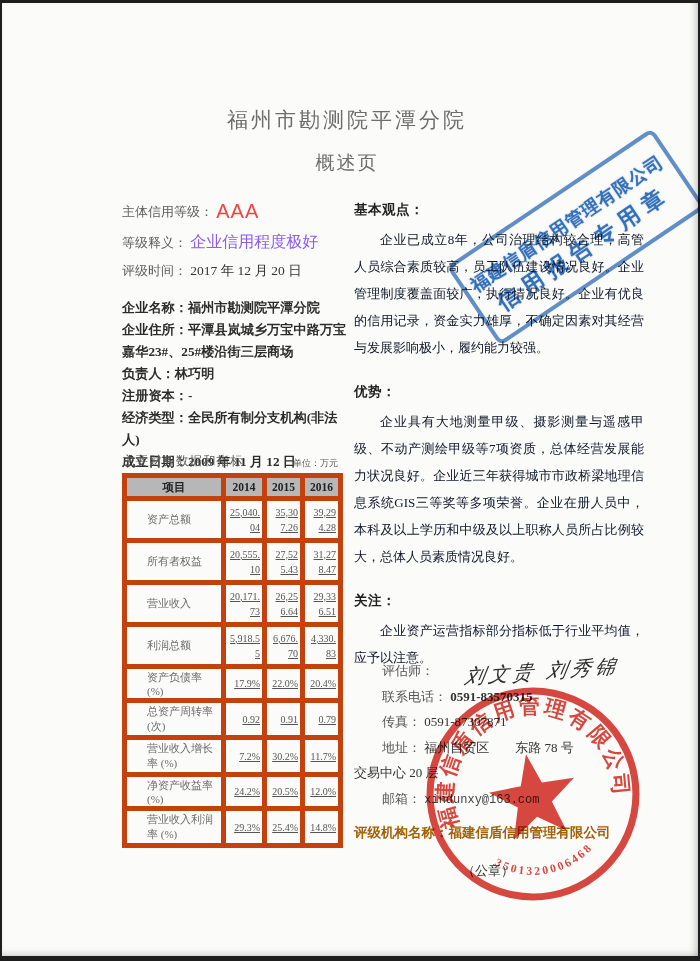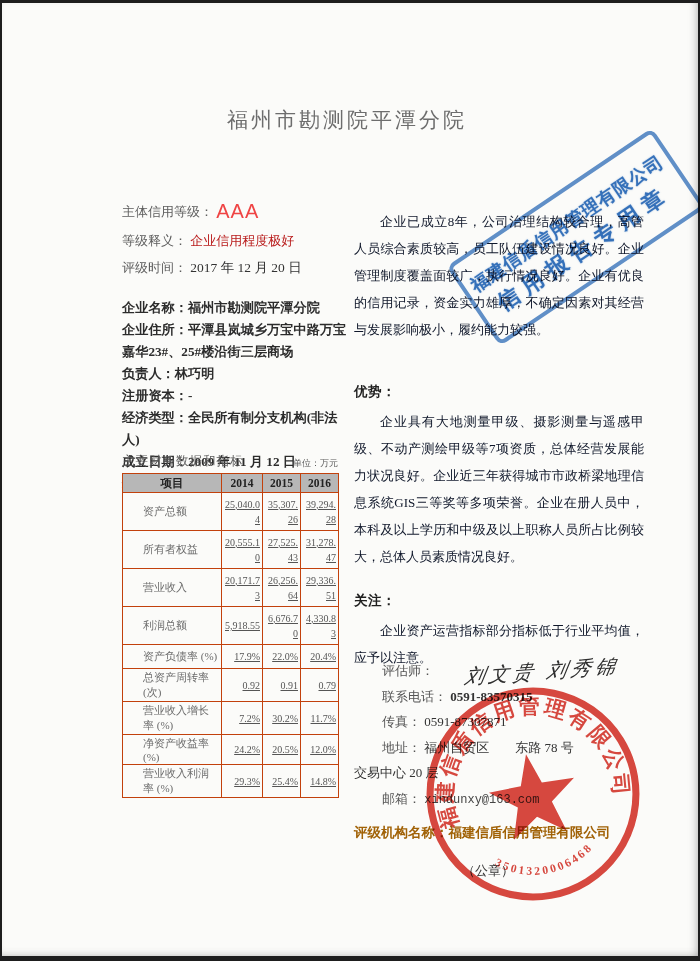--- a/index.html
+++ b/index.html
@@ -21,34 +21,34 @@
     font-size:21px;color:#6d6d6d;letter-spacing:3px;font-weight:500;
   }
   .doc-subtitle{
     position:absolute;top:147px;left:0;width:690px;text-align:center;
     font-size:19px;color:#6d6d6d;letter-spacing:2px;
   }
   
   .rating{position:absolute;left:120px;top:197px;width:230px;}
   .rating .row{margin-bottom:9px;font-size:13px;color:#5d5d5d;}
   .grade-value{font-family:"Liberation Sans",sans-serif;font-size:20px;color:#ef4444;letter-spacing:1px;vertical-align:-2px;text-align:center;}
-  .meaning-value{font-size:13px;color:#b91c1c;}
+  .meaning-value{font-size:16px;color:#8b5cf6;}
   .date-value{font-weight:normal;color:#333;font-size:13.5px;}
 
   .company{position:absolute;left:120px;top:294px;width:228px;
     font-weight:bold;color:#2c2c2c;font-size:13.2px;line-height:22px;}
   .company .field{margin:0;}
   .company .field.small{font-size:12px;white-space:nowrap;}
 
   .fin{position:absolute;left:120px;top:450px;width:216px;}
   .fin-head{display:flex;justify-content:space-between;align-items:flex-end;margin-bottom:3px;}
   .fin-title{font-size:12.5px;color:#5a5a5a;letter-spacing:1px;}
   .fin-unit{font-size:9px;color:#5a5a5a;}
   table.fin-table{border-collapse:collapse;width:216px;table-layout:fixed;}
-  .fin-table th,.fin-table td{border:1px solid #c2410c;padding:1px 3px;}
+  .fin-table th,.fin-table td{border:5px solid #c2410c;padding:1px 3px;}
   .fin-table th{background:#b7b7b7;color:#222;font-size:11.5px;height:16px;font-weight:bold;text-align:center;}
   .fin-table col.c0{width:99px;}.fin-table col.c1{width:41px;}
   .fin-table col.c2{width:38px;}.fin-table col.c3{width:38px;}
   .fin-table td.lbl{font-size:11px;color:#6b6b6b;font-weight:normal;text-align:left;padding-left:20px;}
   .fin-table td.num{font-size:10px;color:#555;text-align:right;word-break:break-all;line-height:15px;padding-right:2px;text-decoration:underline;}
   tr.tall td{height:35px;vertical-align:middle;}
   tr.short td{height:21px;}
 
   
   .sec{position:absolute;left:352px;width:290px;}
@@ -92,20 +92,21 @@
   .red-stamp text{fill:#d6352b;font-family:"Liberation Serif",serif;font-weight:bold;}
   .red-stamp .ring-text{font-size:21px;letter-spacing:3px;}
   .red-stamp .code-text{font-size:11.5px;letter-spacing:2.5px;}
 </style>
 </head>
 <body>
 
 <div class="page">
 
   <div class="doc-title">福州市勘测院平潭分院</div>
+  <div class="doc-subtitle">概述页</div>
 
   <div class="rating">
     <div class="row">
       <span>主体信用等级：</span>
       <span class="grade-value">AAA</span>
     </div>
     <div class="row">
       <span>等级释义：</span>
       <span class="meaning-value">企业信用程度极好</span>
     </div>
@@ -198,20 +199,21 @@
           <td class="lbl">营业收入利润率 (%)</td>
           <td class="num">29.3%</td>
           <td class="num">25.4%</td>
           <td class="num">14.8%</td>
         </tr>
       </tbody>
     </table>
   </div>
 
   <div class="sec sec-basic">
+    <div class="sec-title">基本观点：</div>
     <div class="sec-body">企业已成立8年，公司治理结构较合理，高管人员综合素质较高，员工队伍建设情况良好。企业管理制度覆盖面较广，执行情况良好。企业有优良的信用记录，资金实力雄厚，不确定因素对其经营与发展影响极小，履约能力较强。</div>
   </div>
   <div class="sec sec-adv">
     <div class="sec-title">优势：</div>
     <div class="sec-body">企业具有大地测量甲级、摄影测量与遥感甲级、不动产测绘甲级等7项资质，总体经营发展能力状况良好。企业近三年获得城市市政桥梁地理信息系统GIS三等奖等多项荣誉。企业在册人员中，本科及以上学历和中级及以上职称人员所占比例较大，总体人员素质情况良好。</div>
   </div>
   <div class="sec sec-concern">
     <div class="sec-title">关注：</div>
     <div class="sec-body">企业资产运营指标部分指标低于行业平均值，应予以注意。</div>
   </div>

